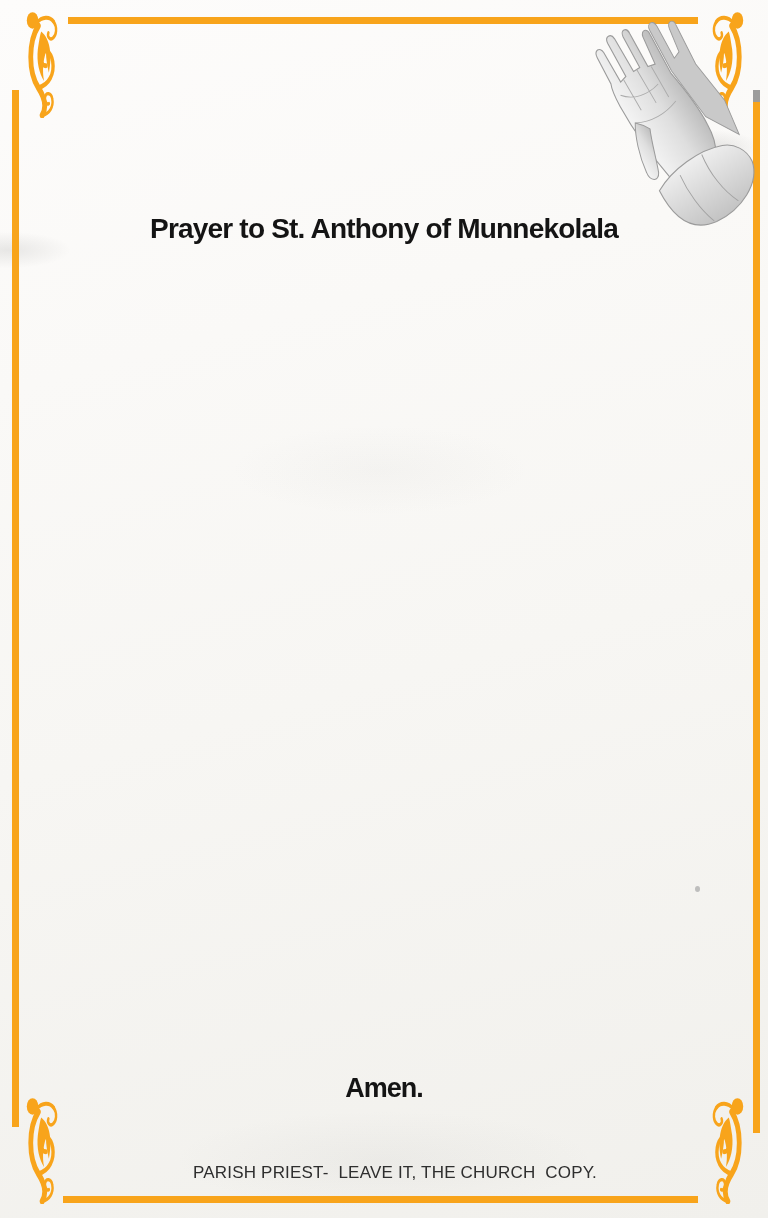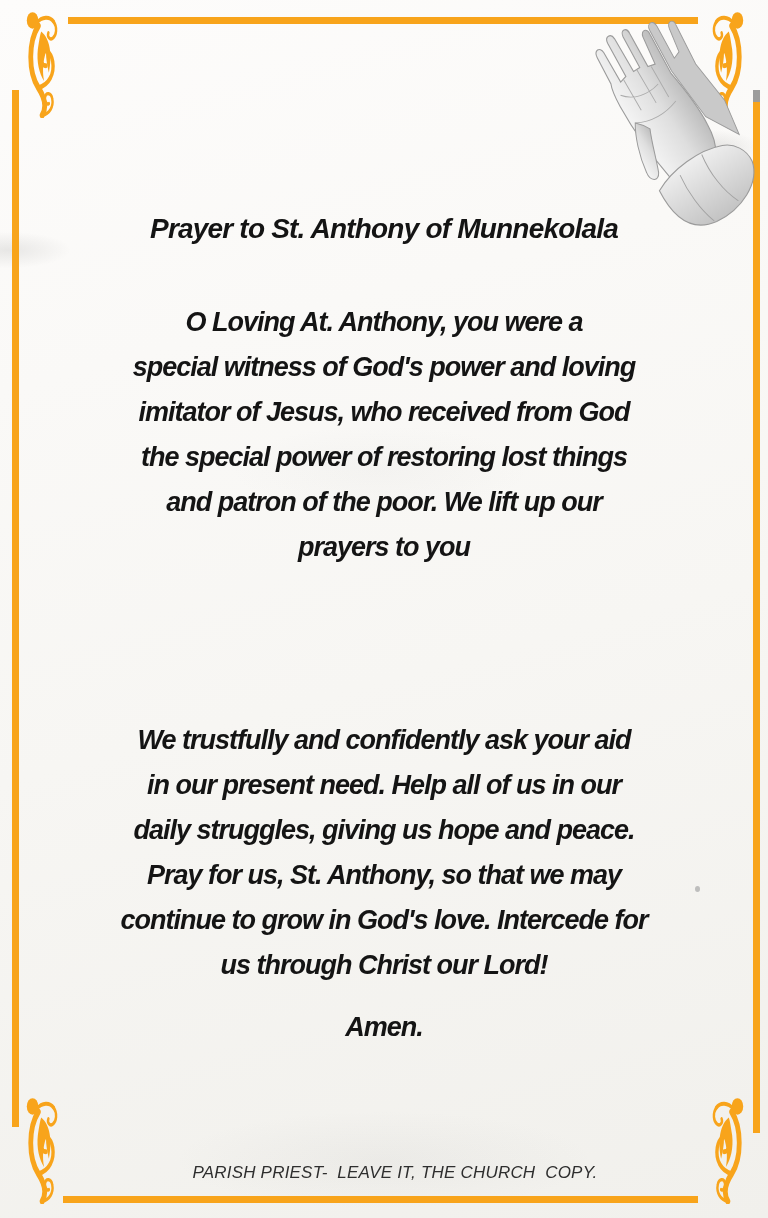--- a/index.html
+++ b/index.html
@@ -4,21 +4,20 @@
 <style>
   html,body{margin:0;padding:0;background:#e9e8e5;}
   .page{
     position:relative;
     width:768px;height:1218px;
     margin:0 auto;
     overflow:hidden;
     background:linear-gradient(165deg,#fdfcfb 0%,#f7f6f3 55%,#f1f0ec 100%);
     font-family:"Liberation Sans", sans-serif;
     color:#141414;
-    font-style:italic;
   }
   
   .page::before{
     content:"";position:absolute;inset:0;pointer-events:none;
     background:
       radial-gradient(90px 26px at 8px 250px, rgba(110,110,110,.14), transparent 70%),
       radial-gradient(70px 26px at 712px 148px, rgba(110,110,110,.16), transparent 70%),
       radial-gradient(300px 70px at 384px 1160px, rgba(140,140,140,.07), transparent 70%),
       radial-gradient(200px 60px at 380px 470px, rgba(150,150,150,.05), transparent 75%);
   }
@@ -39,21 +38,21 @@
     text-align:center;font-size:28px;font-weight:bold;letter-spacing:-0.8px;
   }
   .para{
     position:absolute;left:54px;width:660px;margin:0;
     text-align:center;font-weight:bold;font-size:27px;line-height:45px;
     letter-spacing:-1px;white-space:pre-line;
   }
   .p1{top:300px;}
   .petition{top:625px;}
   .p2{top:718px;}
-  .amen{top:1005px;}
+  .amen{top:1066px;}
   .footer{
     position:absolute;left:71px;width:648px;top:1163px;
     text-align:center;font-size:17px;font-weight:normal;color:#2e2e2e;
     letter-spacing:0.2px;white-space:pre;
   }
   .speck{
     position:absolute;left:695px;top:886px;width:5px;height:6px;
     border-radius:50%;background:#b4b4b4;opacity:.85;
   }
 </style>
@@ -112,29 +111,17 @@
       <path d="M94,70 L98,20 C99,11 108,12 107,21 L104,60 L112,57 L117,30 C119,21 127,23 125,32 L120,78 L125,128 L118,168 L98,132 Z" fill="#c9c9c9" stroke="#9b9b9b" stroke-width="1"></path>
       <path d="M30,170 C26,140 24,100 26,72 C27,60 28,52 31,46 L34,14 C35,5 43,5 43,13 L41,50 L49,48 L52,7 C53,-1 61,-1 61,7 L59,48 L67,48 L70,10 C71,2 79,3 78,11 L75,52 L83,54 L88,22 C90,14 97,16 96,24 L92,72 C95,95 97,120 95,140 C94,156 90,165 85,172 Z" fill="url(#hg)" stroke="#9b9b9b" stroke-width="1.2"></path>
       <path d="M45,50 L43,88 M63,48 L61,90 M78,54 L76,92 M33,62 C42,74 58,78 74,74 M30,96 C44,104 62,106 80,100" fill="none" stroke="#ababab" stroke-width="1"></path>
       <path d="M30,96 C22,108 14,128 11,148 C9,158 17,164 22,155 C28,141 34,122 40,110 C37,104 33,99 30,96 Z" fill="url(#hg)" stroke="#9b9b9b" stroke-width="1.1"></path>
       <path d="M12,172 C36,160 72,158 96,168 C108,173 116,186 114,200 C108,224 76,238 46,234 C22,230 8,212 12,172 Z" fill="url(#cg)" stroke="#9b9b9b" stroke-width="1.2"></path>
       <path d="M40,170 C37,190 38,214 44,232 M72,164 C68,186 70,210 78,228" fill="none" stroke="#a2a2a2" stroke-width="1"></path>
     </g>
   </svg>
 
   <h1 class="title">Prayer to St. Anthony of Munnekolala</h1>
-  <p class="para p1">O Loving At. Anthony, you were a
-special witness of God's power and loving
-imitator of Jesus, who received from God
-the special power of restoring lost things
-and patron of the poor. We lift up our
-prayers to you</p>
-  <p class="para p2">We trustfully and confidently ask your aid
-in our present need. Help all of us in our
-daily struggles, giving us hope and peace.
-Pray for us, St. Anthony, so that we may
-continue to grow in God's love. Intercede for
-us through Christ our Lord!</p>
   <p class="para amen">Amen.</p>
   <div class="footer">PARISH PRIEST-  LEAVE IT, THE CHURCH  COPY.</div>
 
   <div class="speck"></div>
 </div>
 
 </body></html>

